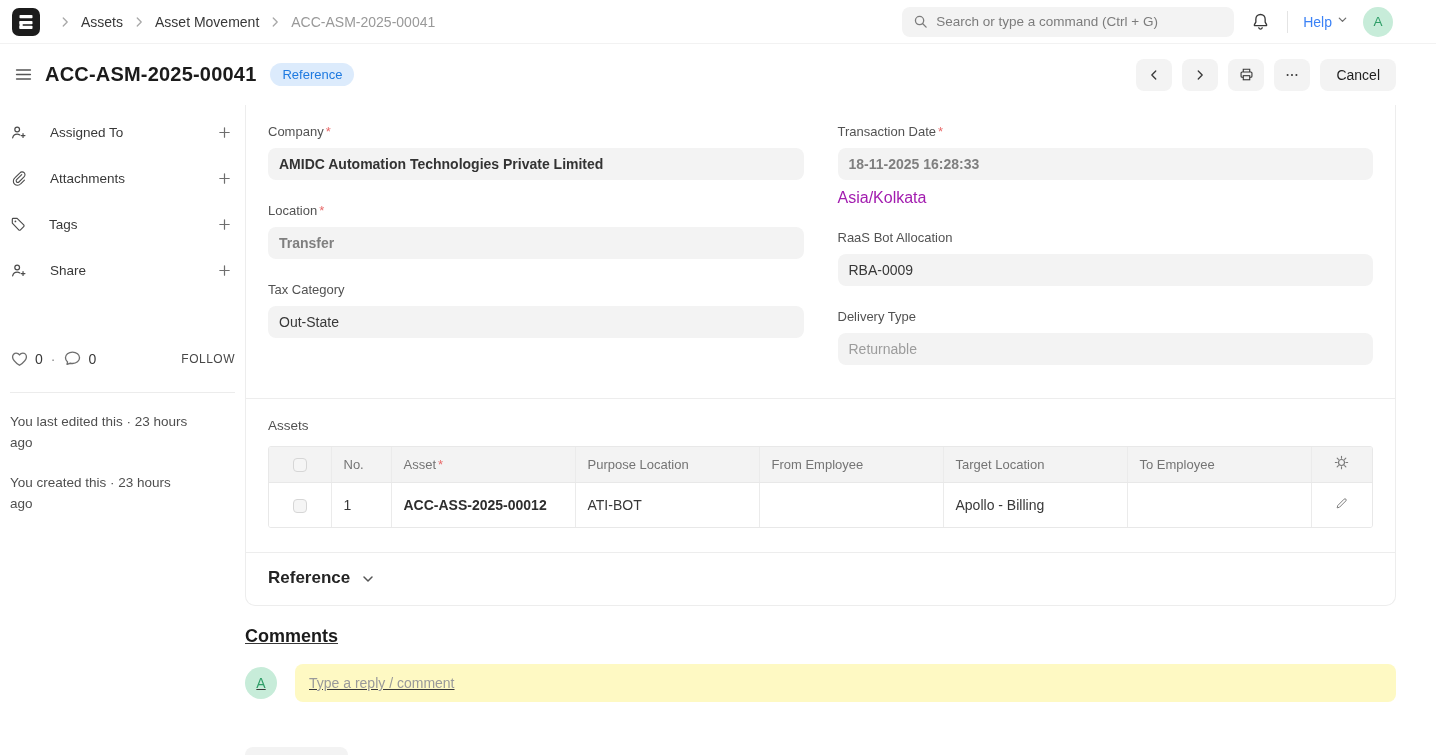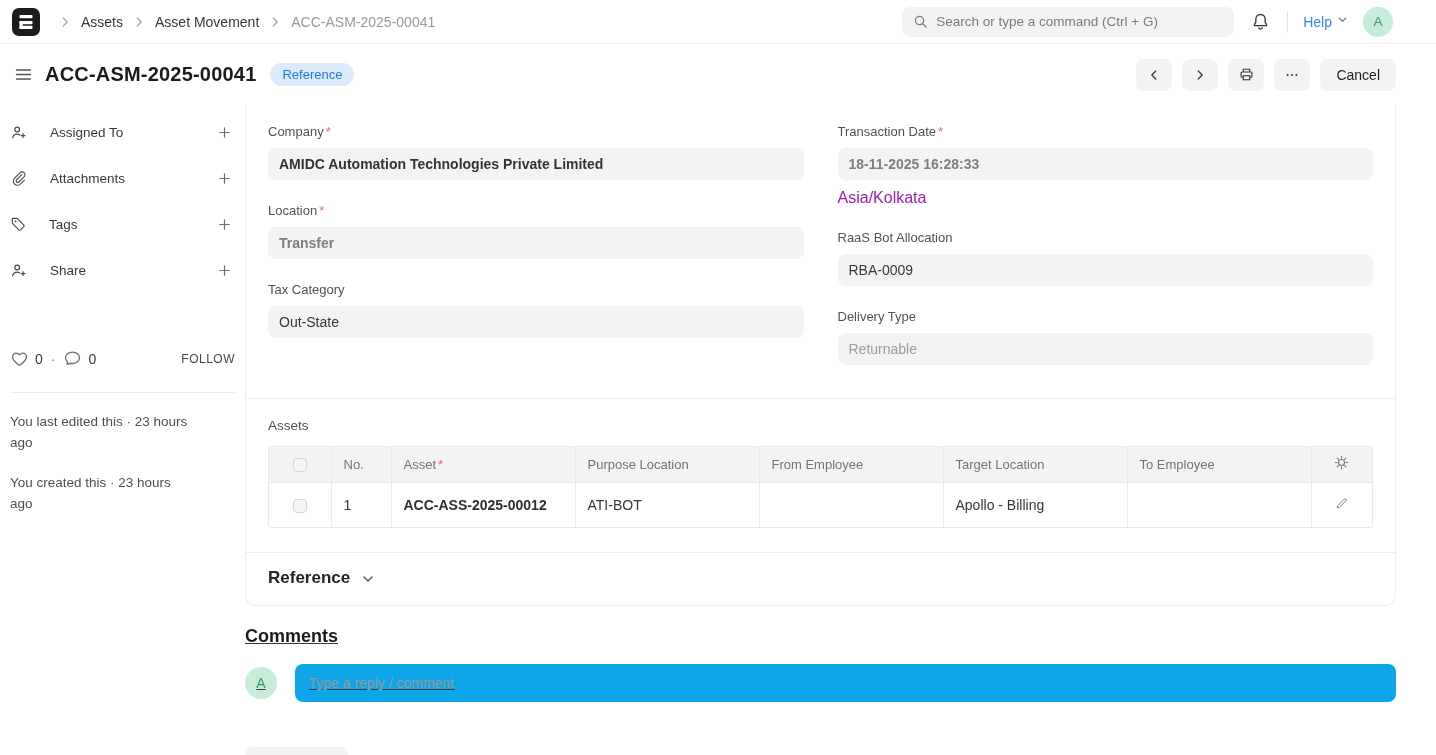--- a/index.html
+++ b/index.html
@@ -96,21 +96,21 @@
   .reference{ padding:15px 22px 17px 22px; display:flex; align-items:center; gap:11px; cursor:pointer; }
   .reference .ref-title{ font-size:17px; font-weight:600; color:#242424; }
   .ref-chev{ color:#555; margin-top:2px; }
 
   
   .comments{ margin-top:20px;text-decoration:underline; }
   .h2{ font-size:18px; font-weight:700; color:#1b1b1b; }
   .comment-row{ display:flex; align-items:center; gap:18px; margin-top:17px; }
   .avatar-32{ width:32px; height:32px; border-radius:50%; flex:none; display:flex;
               align-items:center; justify-content:center; font-size:14px; font-weight:500; }
-  .comment-input{ flex:1; height:38px; background:#0ea5e9; border:none; border-radius:8px;
+  .comment-input{ flex:1; height:38px; background:#fef9c3; border:none; border-radius:8px;
                   padding:0 14px; font-size:14px; color:#383838; font-family:inherit; outline:none; }
   .comment-input::placeholder{ color:#9a9a9a; }
   .activity-row{ margin-top:45px; display:flex; align-items:center; justify-content:space-between; }
   .new-email{ background:#f3f3f3; border:none; border-radius:8px; height:30px; padding:0 12px;
               font-size:14px; color:#2b2b2b; font-family:inherit; cursor:pointer; }
 </style>
 </head>
 <body>
 
 <header class="navbar">

